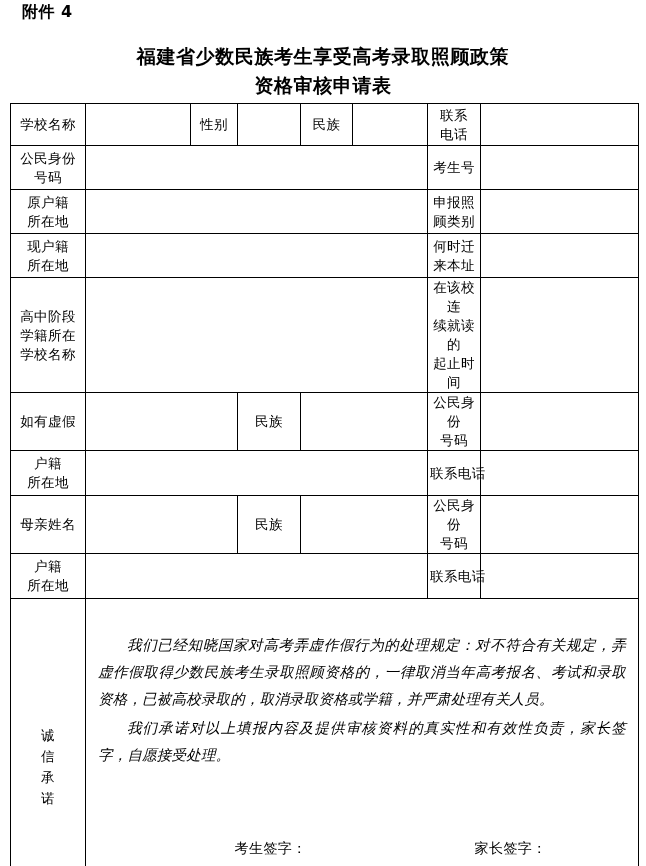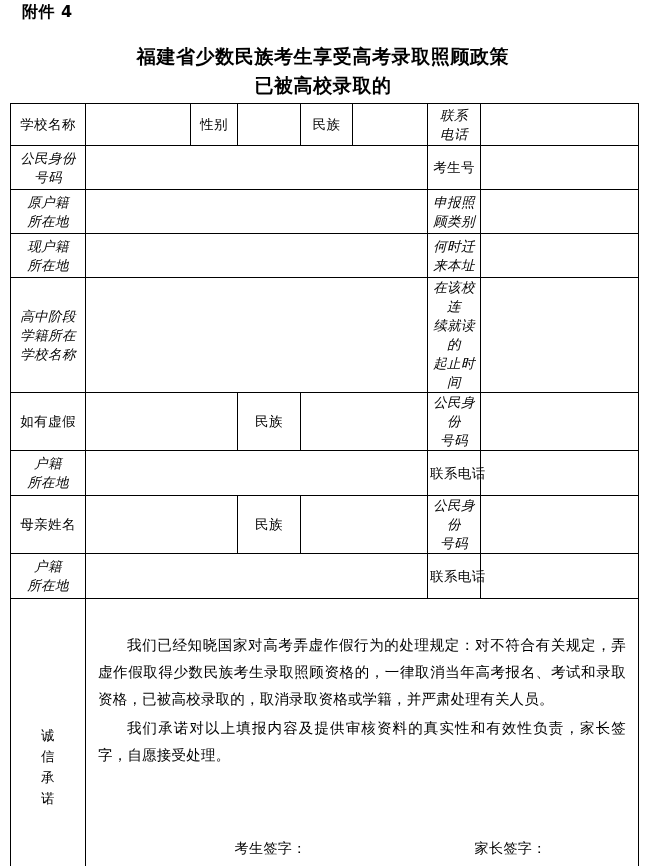--- a/index.html
+++ b/index.html
@@ -60,21 +60,20 @@
     padding: 0 2px;
     vertical-align: middle;
     text-align: center;
     letter-spacing: 0.4px;
   }
   td.lbl {
     white-space: nowrap;
   }
   td.lbl.wrap {
     white-space: normal;
-    font-style: italic;
   }
   td.blank {
     background: #ffffff;
   }
 
   
   .commit-vert {
     width: 38px;
     vertical-align: middle;
     text-align: center;
@@ -100,20 +99,21 @@
     height: 314px;
     box-sizing: border-box;
   }
   .commit-p {
     font-size: 14.5px;
     line-height: 27px;
     text-indent: 2em;
     text-align: justify;
     margin: 0 0 2px 0;
     letter-spacing: 0.2px;
+    font-style: italic;
   }
   .sign-row {
     position: absolute;
     left: 10px;
     right: 10px;
     top: 230px;
     display: flex;
   }
   .sign-col {
     font-size: 14px;
@@ -125,21 +125,21 @@
 </style>
 </head>
 <body>
 
 <div class="page">
 
   <div class="attachment-label">附件 4</div>
 
   <div class="title-block">
     <div class="title-line">福建省少数民族考生享受高考录取照顾政策</div>
-    <div class="title-line">已被高校录取的</div>
+    <div class="title-line">资格审核申请表</div>
   </div>
 
   <table class="form">
     <colgroup>
       <col style="width:75px">
       <col style="width:105px">
       <col style="width:47px">
       <col style="width:63px">
       <col style="width:52px">
       <col style="width:75px">

